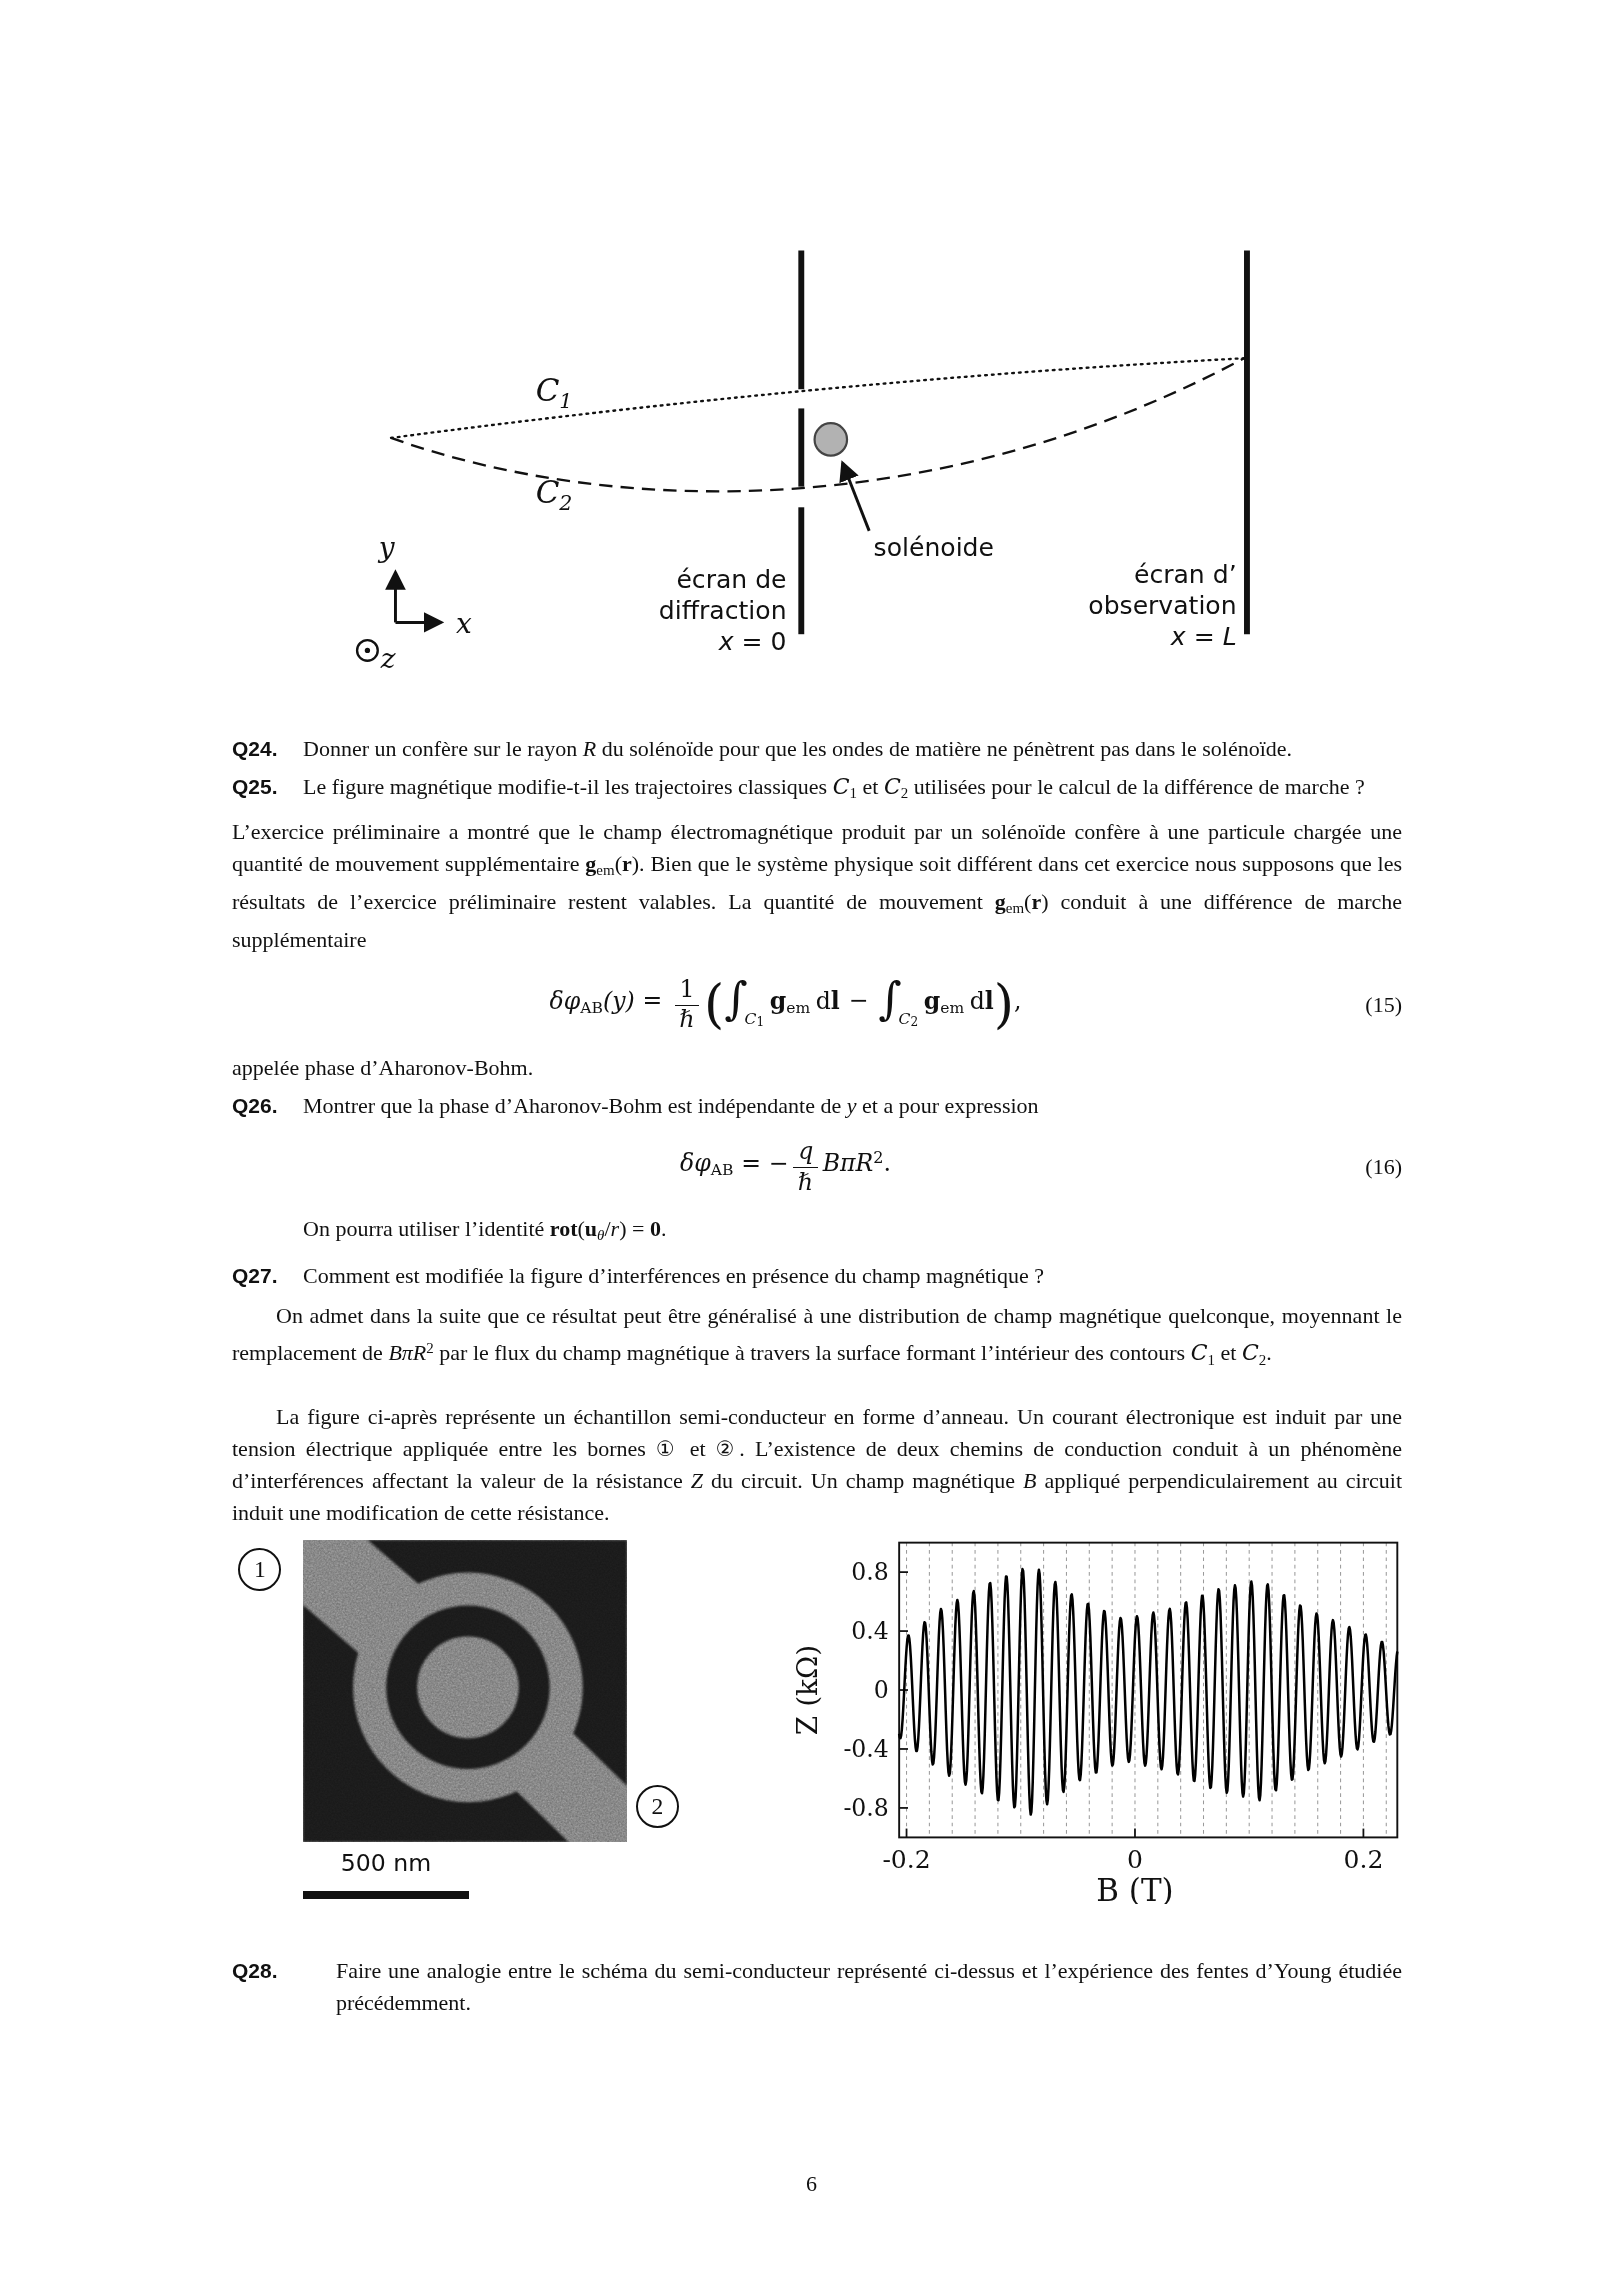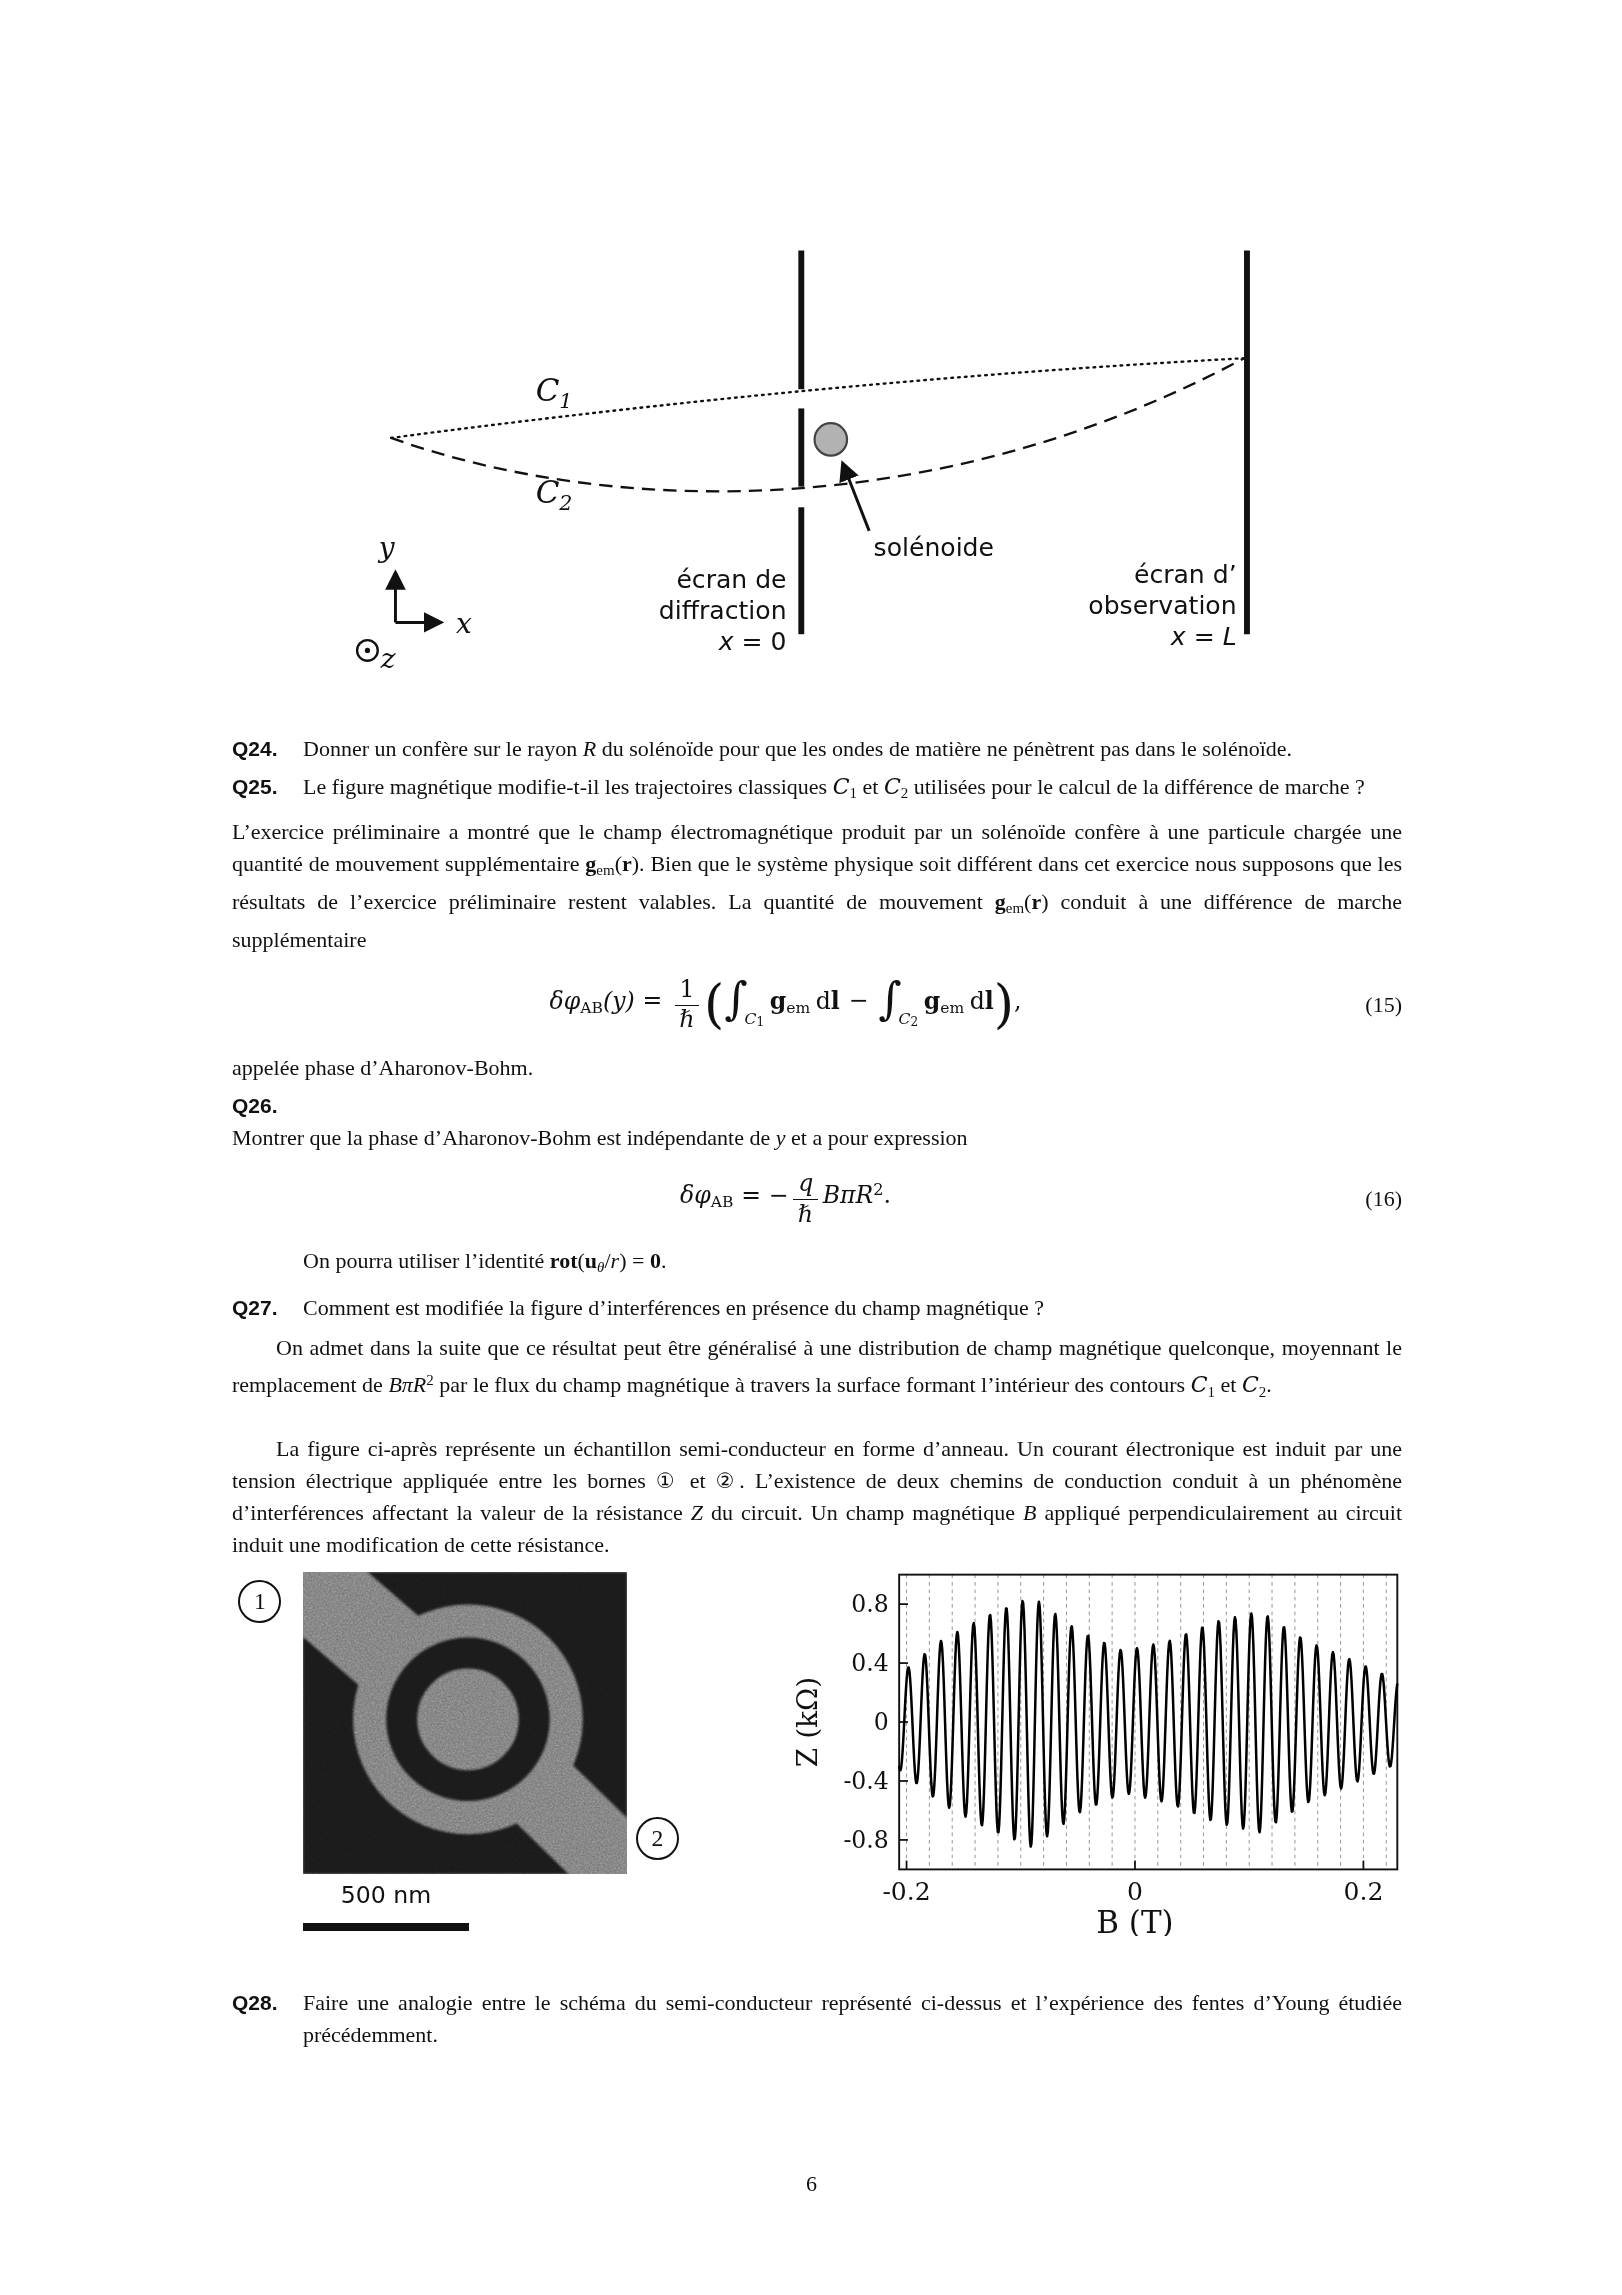--- a/index.html
+++ b/index.html
@@ -136,21 +136,21 @@
 
     <div class="eqrow eq15row">
       <div class="eqbody">
         <span class="mi">δφ</span><span class="sub">AB</span><span class="mi">(y)</span><span class="rel">=</span><span class="frac"><span class="fnum">1</span><span class="fden">ℏ</span></span><span class="bigp">(</span><span class="int">∫</span><span class="intsub"><span class="mi">C</span><span class="ss">1</span></span><span class="mb">g</span><span class="sub">em</span><span class="sp"></span><span>d</span><span class="mb">l</span><span class="binop">−</span><span class="int">∫</span><span class="intsub"><span class="mi">C</span><span class="ss">2</span></span><span class="mb">g</span><span class="sub">em</span><span class="sp"></span><span>d</span><span class="mb">l</span><span class="bigp">)</span><span>,</span>
       </div>
       <div class="eqtag">(15)</div>
     </div>
 
     <div class="para" style="margin-top:8px;"><span>appelée phase d’Aharonov-Bohm.</span></div>
 
-    <div class="q" style="margin-top:6.3px;flex-direction:column;">
+    <div class="q" style="margin-top:6.3px;">
       <div class="qlabel">Q26.</div>
       <div class="qtext"><span>Montrer que la phase d’Aharonov-Bohm est indépendante de </span><span class="seg-mi">y</span><span> et a pour expression</span></div>
     </div>
 
     <div class="eqrow eq16row">
       <div class="eqbody">
         <span class="mi">δφ</span><span class="sub">AB</span><span class="rel">=</span><span>−</span><span class="frac"><span class="fnum mi">q</span><span class="fden">ℏ</span></span><span class="mi">B</span><span class="mi">π</span><span class="mi">R</span><span class="seg-msup">2</span><span>.</span>
       </div>
       <div class="eqtag">(16)</div>
     </div>
@@ -247,21 +247,21 @@
           <line x1="230" y1="205" x2="230" y2="199" stroke="#111" stroke-width="1.2"></line>
           <text x="230" y="226" text-anchor="middle" font-size="17" class="ctick">0</text>
           <line x1="385" y1="205" x2="385" y2="199" stroke="#111" stroke-width="1.2"></line>
           <text x="385" y="226" text-anchor="middle" font-size="17" class="ctick">0.2</text>
           <text x="14" y="105" text-anchor="middle" font-size="19" class="clab" transform="rotate(-90 14 105)">Z (kΩ)</text>
           <text x="230" y="248" text-anchor="middle" font-size="21" class="clab">B (T)</text>
           <polyline points="69.96,134.68 70.43,137.27 70.89,137.66 71.36,135.77 71.82,131.67 72.29,125.61 72.75,117.98 73.22,109.26 73.68,100.06 74.15,91.00 74.61,82.73 75.08,75.85 75.54,70.87 76.01,68.17 76.47,67.99 76.94,70.41 77.40,75.29 77.87,82.34 78.33,91.12 78.80,101.05 79.26,111.44 79.73,121.57 80.19,130.74 80.66,138.29 81.12,143.64 81.59,146.40 82.05,146.31 82.52,143.33 82.98,137.62 83.45,129.53 83.91,119.58 84.38,108.45 84.84,96.88 85.31,85.68 85.77,75.64 86.24,67.48 86.70,61.80 87.17,59.04 87.63,59.45 88.10,63.04 88.56,69.62 89.03,78.77 89.49,89.90 89.96,102.26 90.42,115.00 90.89,127.24 91.35,138.12 91.82,146.85 92.28,152.80 92.75,155.51 93.21,154.73 93.68,150.48 94.14,142.99 94.61,132.75 95.07,120.42 95.54,106.84 96.00,92.94 96.47,79.68 96.93,68.00 97.40,58.73 97.86,52.56 98.33,49.97 98.79,51.28 99.26,56.34 99.72,64.82 100.19,76.17 100.65,89.63 101.12,104.27 101.58,119.10 102.05,133.09 102.51,145.24 102.98,154.72 103.44,160.82 103.91,163.10 104.37,161.37 104.84,155.71 105.30,146.47 105.77,134.28 106.23,119.95 106.70,104.46 107.16,88.87 107.63,74.27 108.09,61.67 108.56,51.98 109.02,45.89 109.49,43.85 109.95,46.04 110.42,52.34 110.88,62.35 111.35,75.40 111.81,90.61 112.28,106.95 112.74,123.28 113.21,138.48 113.67,151.48 114.14,161.36 114.60,167.40 115.07,169.17 115.53,166.49 116.00,159.52 116.46,148.72 116.93,134.79 117.39,118.69 117.86,101.51 118.32,84.44 118.79,68.67 119.25,55.29 119.72,45.26 120.18,39.30 120.65,37.86 121.11,41.06 121.58,48.72 122.04,60.34 122.51,75.15 122.97,92.15 123.44,110.16 123.90,127.95 124.37,144.27 124.83,158.00 125.30,168.14 125.76,173.98 126.23,175.08 126.69,171.33 127.16,162.94 127.62,150.48 128.09,134.77 128.55,116.88 129.02,98.04 129.48,79.56 129.95,62.75 130.41,48.77 130.88,38.61 131.34,33.00 131.81,32.35 132.27,36.73 132.74,45.87 133.20,59.15 133.67,75.68 134.13,94.32 134.60,113.81 135.06,132.79 135.53,149.94 135.99,164.07 136.46,174.18 136.92,179.55 137.39,179.78 137.85,174.83 138.32,165.01 138.78,150.99 139.25,133.71 139.71,114.35 140.18,94.24 140.64,74.78 141.11,57.31 141.57,43.06 142.04,33.02 142.50,27.93 142.97,28.14 143.43,33.69 143.90,44.20 144.36,58.97 144.83,77.01 145.29,97.08 145.76,117.80 146.22,137.73 146.69,155.49 147.15,169.85 147.62,179.78 148.08,184.58 148.55,183.88 149.01,177.73 149.48,166.50 149.94,150.95 150.41,132.15 150.87,111.38 151.34,90.06 151.80,69.68 152.27,51.64 152.73,37.22 153.20,27.42 153.66,22.95 154.13,24.14 154.59,30.94 155.06,42.90 155.52,59.22 155.99,78.79 156.45,100.27 156.92,122.17 157.38,142.99 157.85,161.27 158.31,175.74 158.78,185.37 159.24,189.49 159.71,187.77 160.17,180.31 160.64,167.27 161.10,149.96 161.57,129.71 162.03,107.91 162.50,86.10 162.96,65.77 163.43,48.30 163.89,34.89 164.36,26.41 164.82,23.42 165.29,26.06 165.75,34.12 166.22,46.99 166.68,63.74 167.15,83.19 167.61,103.98 168.08,124.65 168.54,143.79 169.01,160.10 169.47,172.47 169.94,180.09 170.40,182.47 170.87,179.50 171.33,171.42 171.80,158.85 172.26,142.68 172.73,124.07 173.19,104.31 173.66,84.78 174.12,66.82 174.59,51.66 175.05,40.30 175.52,33.50 175.98,31.69 176.45,34.94 176.91,42.97 177.38,55.21 177.84,70.75 178.31,88.50 178.77,107.21 179.24,125.60 179.70,142.39 180.17,156.44 180.63,166.81 181.10,172.83 181.56,174.13 182.03,170.65 182.49,162.69 182.96,150.85 183.42,135.96 183.89,119.10 184.35,101.44 184.82,84.21 185.28,68.58 185.75,55.62 186.21,46.19 186.68,40.91 187.14,40.09 187.61,43.74 188.07,51.57 188.54,62.99 189.00,77.18 189.47,93.13 189.93,109.72 190.40,125.81 190.86,140.29 191.33,152.20 191.79,160.84 192.26,165.58 192.72,166.11 193.19,162.43 193.65,154.81 194.12,143.82 194.58,130.23 195.05,115.00 195.51,99.18 195.98,83.88 196.44,70.13 196.91,58.89 197.37,50.90 197.84,46.69 198.30,46.53 198.77,50.39 199.23,58.00 199.70,68.78 200.16,81.98 200.63,96.67 201.09,111.83 201.56,126.41 202.02,139.40 202.49,149.94 202.95,157.30 203.42,161.00 203.88,160.82 204.35,156.80 204.81,149.24 205.28,138.69 205.74,125.90 206.21,111.76 206.67,97.27 207.14,83.42 207.60,71.16 208.07,61.33 208.53,54.58 209.00,51.35 209.46,51.84 209.93,55.99 210.39,63.48 210.86,73.78 211.32,86.14 211.79,99.70 212.25,113.52 212.72,126.64 213.18,138.17 213.65,147.32 214.11,153.48 214.58,156.26 215.04,155.48 215.51,151.24 215.97,143.84 216.44,133.84 216.90,121.93 217.37,108.95 217.83,95.81 218.30,83.41 218.76,72.61 219.23,64.12 219.69,58.52 220.16,56.17 220.62,57.20 221.09,61.51 221.55,68.78 222.02,78.47 222.48,89.86 222.95,102.27 223.41,114.91 223.88,126.92 224.34,137.47 224.81,145.82 225.27,151.37 225.74,153.74 226.20,152.74 226.67,148.43 227.13,141.09 227.60,131.23 228.06,119.50 228.53,106.72 228.99,93.77 229.46,81.54 229.92,70.88 230.39,62.54 230.85,57.11 231.32,54.97 231.78,56.28 232.25,60.98 232.71,68.74 233.18,79.05 233.64,91.19 234.11,104.35 234.57,117.60 235.04,130.04 235.50,140.79 235.97,149.11 236.43,154.41 236.90,156.31 237.36,154.66 237.83,149.57 238.29,141.37 238.76,130.62 239.22,118.05 239.69,104.53 240.15,90.98 240.62,78.35 241.08,67.52 241.55,59.23 242.01,54.09 242.48,52.44 242.94,54.43 243.41,59.93 243.87,68.58 244.34,79.77 244.80,92.76 245.27,106.65 245.73,120.48 246.20,133.29 246.66,144.20 247.13,152.43 247.59,157.41 248.06,158.78 248.52,156.43 248.99,150.51 249.45,141.42 249.92,129.77 250.38,116.36 250.85,102.11 251.31,88.01 251.78,75.03 252.24,64.07 252.71,55.91 253.17,51.11 253.64,49.95 254.10,52.59 254.57,58.88 255.03,68.41 255.50,80.55 255.96,94.47 256.43,109.22 256.89,123.78 257.36,137.13 257.82,148.35 258.29,156.64 258.75,161.41 259.22,162.29 259.68,159.21 260.15,152.34 260.61,142.15 261.08,129.31 261.54,114.70 262.01,99.32 262.47,84.23 262.94,70.48 263.40,59.03 263.87,50.70 264.33,46.07 264.80,45.51 265.26,49.06 265.73,56.52 266.19,67.38 266.66,80.93 267.12,96.23 267.59,112.24 268.05,127.85 268.52,141.97 268.98,153.63 269.45,161.98 269.91,166.43 270.38,166.66 270.84,162.61 271.31,154.54 271.77,142.98 272.24,128.72 272.70,112.73 273.17,96.10 273.63,79.99 274.10,65.51 274.56,53.68 275.03,45.33 275.49,41.07 275.96,41.22 276.42,45.79 276.89,54.49 277.35,66.75 277.82,81.73 278.28,98.41 278.75,115.65 279.21,132.26 279.68,147.07 280.14,159.06 280.61,167.37 281.07,171.40 281.54,170.85 282.00,165.74 282.47,156.39 282.93,143.42 283.40,127.71 283.86,110.34 284.33,92.50 284.79,75.46 285.26,60.42 285.72,48.41 286.19,40.29 286.65,36.61 287.12,37.66 287.58,43.38 288.05,53.37 288.51,66.97 288.98,83.25 289.44,101.07 289.91,119.23 290.37,136.45 290.84,151.55 291.30,163.47 291.77,171.39 292.23,174.73 292.70,173.26 293.16,167.05 293.63,156.54 294.09,142.43 294.56,125.68 295.02,107.45 295.49,89.00 295.95,71.60 296.42,56.46 296.88,44.64 297.35,36.95 297.81,33.96 298.28,35.87 298.74,42.57 299.21,53.61 299.67,68.24 300.14,85.46 300.60,104.08 301.07,122.82 301.53,140.38 302.00,155.54 302.46,167.25 302.93,174.69 303.39,177.32 303.86,174.96 304.32,167.75 304.79,156.18 305.25,141.03 305.72,123.34 306.18,104.34 306.65,85.32 307.11,67.61 307.58,52.44 308.04,40.86 308.51,33.69 308.97,31.43 309.44,34.26 309.90,41.99 310.37,54.10 310.83,69.77 311.30,87.92 311.76,107.31 312.23,126.59 312.69,144.43 313.16,159.59 313.62,171.02 314.09,177.91 314.55,179.78 315.02,176.47 315.48,168.04 315.95,155.15 316.41,138.91 316.88,120.46 317.34,101.09 317.81,82.16 318.27,64.95 318.74,50.64 319.20,40.19 319.67,34.28 320.13,33.30 320.60,37.26 321.06,45.85 321.53,58.44 321.99,74.13 322.46,91.81 322.92,110.25 323.39,128.17 323.85,144.34 324.32,157.67 324.78,167.26 325.25,172.47 325.71,173.00 326.18,168.84 326.64,160.32 327.11,148.07 327.57,132.97 328.04,116.07 328.50,98.57 328.97,81.66 329.43,66.51 329.90,54.15 330.36,45.40 330.83,40.84 331.29,40.73 331.76,45.04 332.22,53.44 332.69,65.32 333.15,79.81 333.62,95.90 334.08,112.46 334.55,128.35 335.01,142.49 335.48,153.90 335.94,161.85 336.41,165.80 336.87,165.54 337.34,161.11 337.80,152.86 338.27,141.40 338.73,127.55 339.20,112.29 339.66,96.68 340.13,81.80 340.59,68.66 341.06,58.16 341.52,50.99 341.99,47.61 342.45,48.21 342.92,52.71 343.38,60.77 343.85,71.78 344.31,84.95 344.78,99.37 345.24,114.03 345.71,127.90 346.17,140.05 346.64,149.73 347.10,156.27 347.57,159.23 348.03,158.43 348.50,153.97 348.96,146.16 349.43,135.57 349.89,122.95 350.36,109.19 350.82,95.24 351.29,82.07 351.75,70.57 352.22,61.53 352.68,55.54 353.15,53.01 353.61,54.08 354.08,58.65 354.54,66.37 355.01,76.70 355.47,88.89 355.94,102.11 356.40,115.42 356.87,127.91 357.33,138.73 357.80,147.14 358.26,152.59 358.73,154.72 359.19,153.40 359.66,148.76 360.12,141.15 360.59,131.11 361.05,119.35 361.52,106.69 361.98,94.02 362.45,82.21 362.91,72.06 363.38,64.26 363.84,59.33 364.31,57.59 364.77,59.12 365.24,63.80 365.70,71.28 366.17,81.01 366.63,92.32 367.10,104.41 367.56,116.43 368.03,127.57 368.49,137.06 368.96,144.26 369.42,148.70 369.89,150.09 370.35,148.36 370.82,143.67 371.28,136.35 371.75,126.94 372.21,116.11 372.68,104.60 373.14,93.22 373.61,82.76 374.07,73.92 374.54,67.29 375.00,63.32 375.47,62.26 375.93,64.15 376.40,68.83 376.86,75.96 377.33,85.02 377.79,95.38 378.26,106.29 378.72,117.01 379.19,126.79 379.65,134.97 380.12,141.01 380.58,144.51 381.05,145.25 381.51,143.22 381.98,138.58 382.44,131.68 382.91,123.01 383.37,113.20 383.84,102.93 384.30,92.91 384.77,83.83 385.23,76.31 385.70,70.84 386.16,67.78 386.63,67.31 387.09,69.44 387.56,74.00 388.02,80.63 388.49,88.86 388.95,98.12 389.42,107.74 389.88,117.06 390.35,125.44 390.81,132.33 391.28,137.25 391.74,139.90 392.21,140.11 392.67,137.92 393.14,133.48 393.60,127.14 394.07,119.35 394.53,110.67 395.00,101.71 395.46,93.08 395.93,85.38 396.39,79.13 396.86,74.73 397.32,72.46 397.79,72.47 398.25,74.70 398.72,79.00 399.18,85.02 399.65,92.34 400.11,100.43 400.58,108.73 401.04,116.67 401.51,123.69 401.97,129.34 402.44,133.24 402.90,135.14 403.37,134.95 403.83,132.70 404.30,128.58 404.76,122.90 405.23,116.06 405.69,108.57 406.16,100.93 406.62,93.69 407.09,87.33 407.55,82.27 408.02,78.85" fill="none" stroke="#000" stroke-width="1.7" stroke-linejoin="round"></polyline>
         </svg>
     </div>
 
-    <div class="q" style="margin-top:22px;">
+    <div class="q" style="margin-top:22px;gap:33px;">
       <div class="qlabel">Q28.</div>
       <div class="qtext"><span>Faire une analogie entre le schéma du semi-conducteur représenté ci-dessus et l’expérience des fentes d’Young étudiée précédemment.</span></div>
     </div>
 
   </div>
 
   <div class="page-number">6</div>
 </div>
 
 

